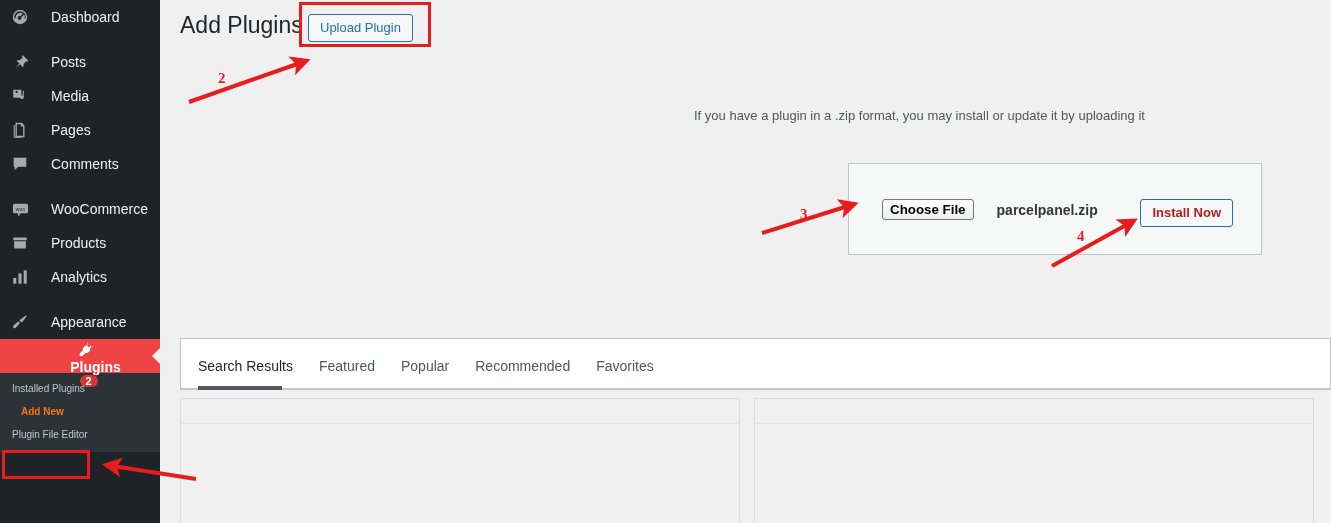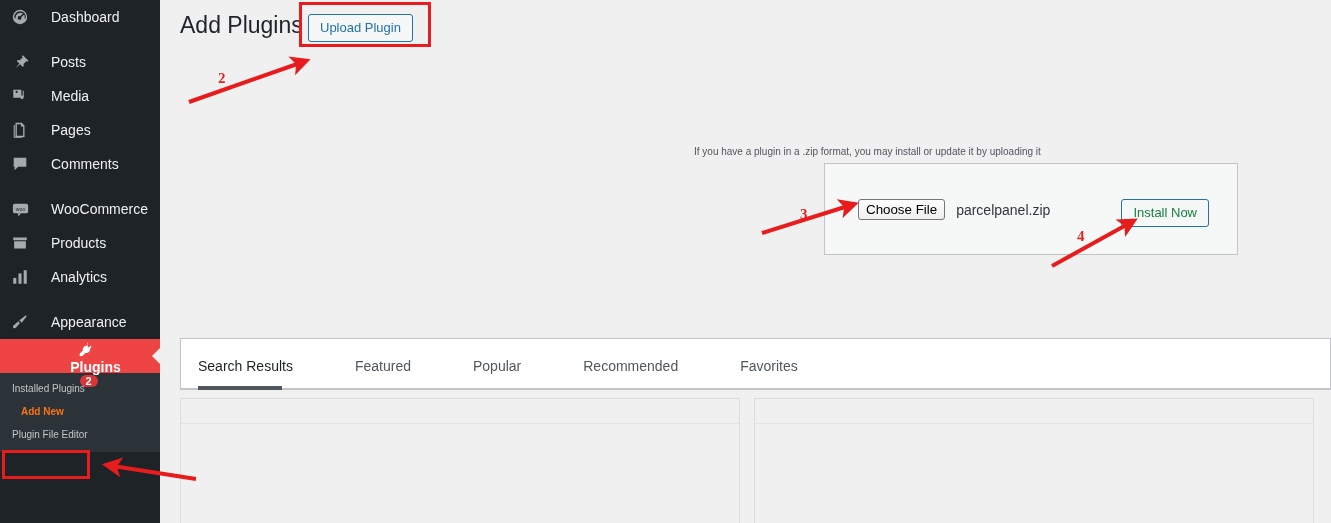--- a/index.html
+++ b/index.html
@@ -117,85 +117,84 @@
     border-radius: 3px;
     color: #2271b1;
     font-size: 13px;
     line-height: 20px;
     cursor: pointer;
   }
 
   #upload-instructions {
     position: absolute;
     left: 534px; top: 108px;
-    font-size: 10px;
+    font-size: 13px;
     color: #50575e;
     white-space: nowrap;
-    margin-top: 38px;
   }
 
   #upload-panel {
     position: absolute;
-    left: 664px; top: 163px;
+    left: 688px; top: 163px;
     width: 414px;
     height: 92px;
     background: #f6f7f7;
     border: 1px solid #c3c4c7;
+    font-weight: bold;
   }
   #file-row {
     position: absolute;
     left: 33px; top: 35px;
     display: flex;
     align-items: center;
   }
   #choose-file-button {
     display: inline-block;
     padding: 2px 7px;
     border: 1px solid #767676;
     border-radius: 3px;
     background: linear-gradient(#fdfdfd, #efefef);
     color: #000;
     font-size: 13.333px;
     font-family: "Liberation Sans", sans-serif;
     cursor: pointer;
   }
   #file-name {
-    margin-left: 11px;
+    margin-left: 23px;
     font-size: 14px;
     color: #32373c;
   }
   #install-now-btn {
     position: absolute;
     right: 28px; top: 35px;
     padding: 3px 11px;
     background: #f6f7f7;
     border: 1px solid #2271b1;
     border-radius: 3px;
-    color: #15803d;
+    color: #b91c1c;
     font-size: 13px;
     line-height: 20px;
     cursor: pointer;
   }
 
   
   #tab-bar {
     position: absolute;
     left: 20px; top: 338px;
     width: 1151px;
     height: 52px;
     background: #fff;
     border: 1px solid #c3c4c7;
     border-bottom: 2px solid #c3c4c7;
   }
   #tab-list {
     display: flex;
     align-items: flex-end;
     height: 100%;
     padding-left: 17px;
-    gap: 36px;
   }
   .tab {
     position: relative;
     padding: 0 12px 14px 0;
     margin-right: 14px;
     font-size: 14px;
     color: #50575e;
     cursor: pointer;
     white-space: nowrap;
   }

